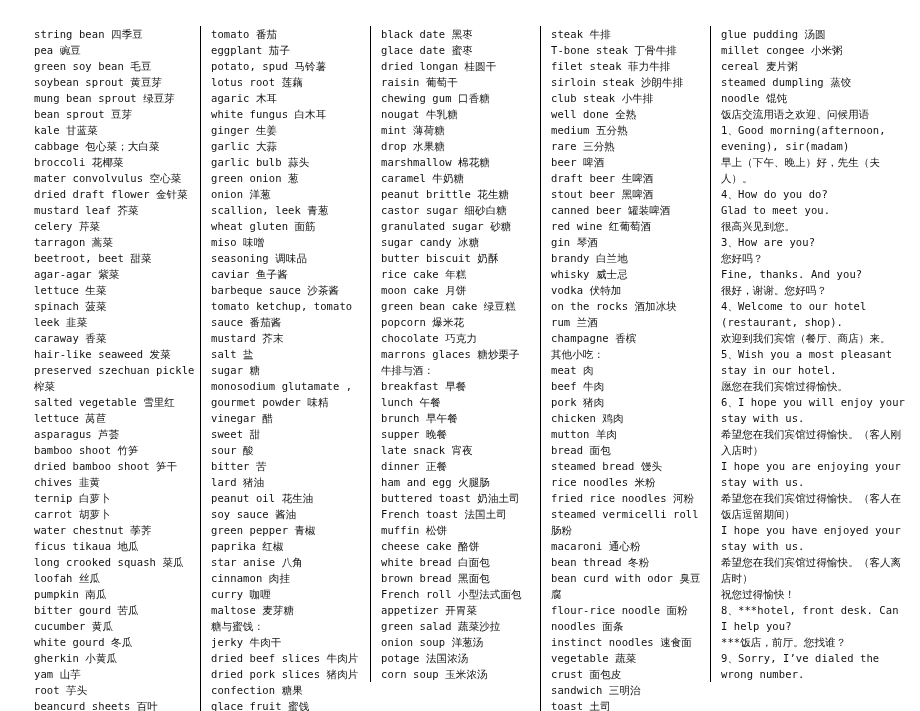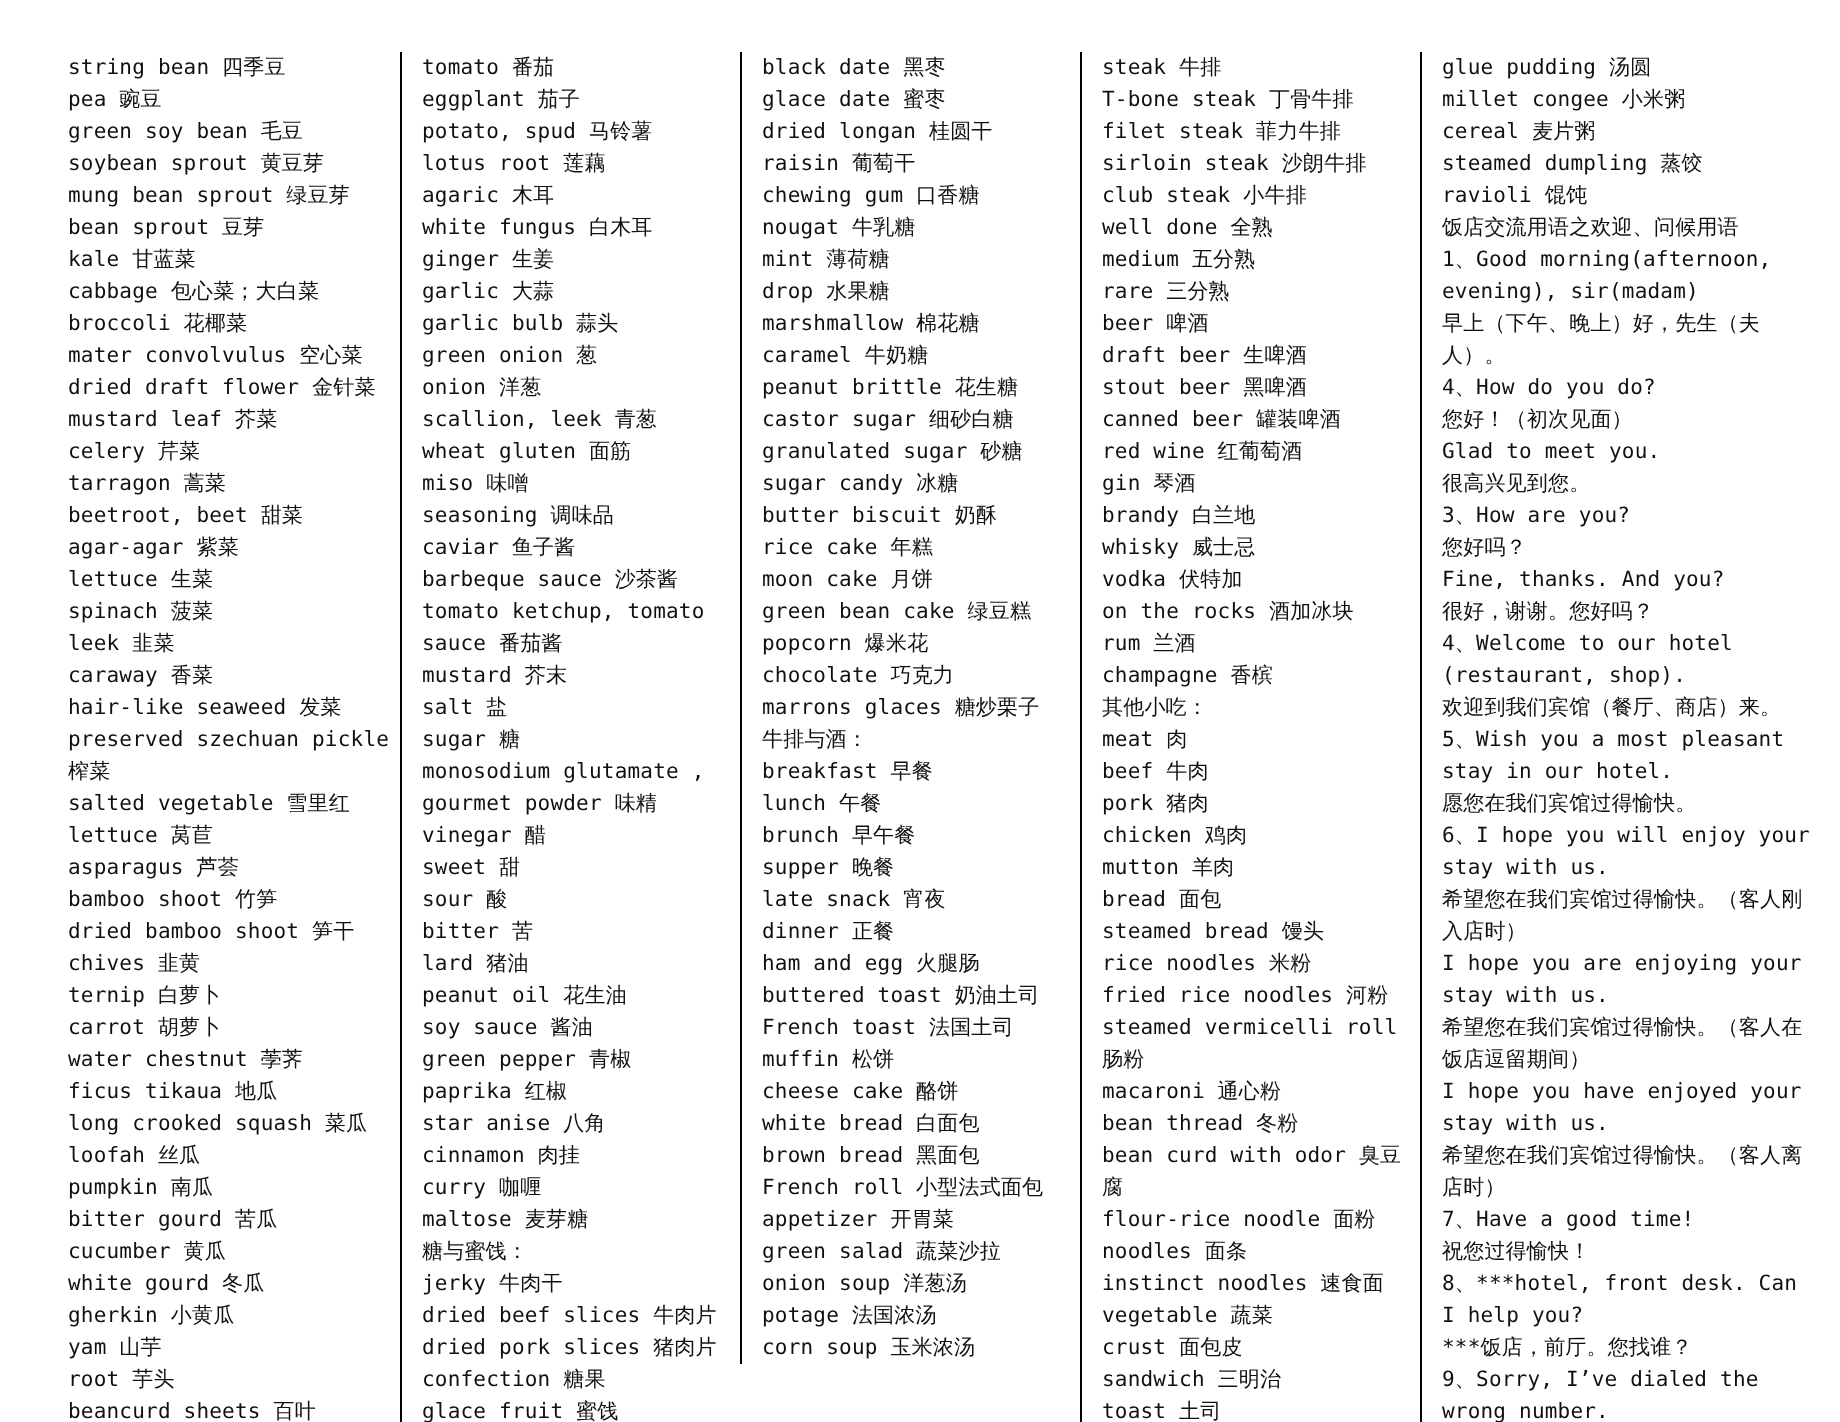--- a/index.html
+++ b/index.html
@@ -224,42 +224,40 @@
       <div class="entry">vegetable 蔬菜</div>
       <div class="entry">crust 面包皮</div>
       <div class="entry">sandwich 三明治</div>
       <div class="entry">toast 土司</div>
     </div>
   <div class="column c5 divided">
       <div class="entry">glue pudding 汤圆</div>
       <div class="entry">millet congee 小米粥</div>
       <div class="entry">cereal 麦片粥</div>
       <div class="entry">steamed dumpling 蒸饺</div>
-      <div class="entry">ravioli 馄饨</div>
+      <div class="entry">noodle 馄饨</div>
       <div class="entry">饭店交流用语之欢迎、问候用语</div>
       <div class="entry">1、Good morning(afternoon, evening), sir(madam)</div>
       <div class="entry">早上（下午、晚上）好，先生（夫人）。</div>
       <div class="entry">4、How do you do?</div>
-      <div class="entry">您好！（初次见面）</div>
       <div class="entry">Glad to meet you.</div>
       <div class="entry">很高兴见到您。</div>
       <div class="entry">3、How are you?</div>
       <div class="entry">您好吗？</div>
       <div class="entry">Fine, thanks. And you?</div>
       <div class="entry">很好，谢谢。您好吗？</div>
       <div class="entry">4、Welcome to our hotel (restaurant, shop).</div>
       <div class="entry">欢迎到我们宾馆（餐厅、商店）来。</div>
       <div class="entry">5、Wish you a most pleasant stay in our hotel.</div>
       <div class="entry">愿您在我们宾馆过得愉快。</div>
       <div class="entry">6、I hope you will enjoy your stay with us.</div>
       <div class="entry">希望您在我们宾馆过得愉快。（客人刚入店时）</div>
       <div class="entry">I hope you are enjoying your stay with us.</div>
       <div class="entry">希望您在我们宾馆过得愉快。（客人在饭店逗留期间）</div>
       <div class="entry">I hope you have enjoyed your stay with us.</div>
       <div class="entry">希望您在我们宾馆过得愉快。（客人离店时）</div>
-      <div class="entry">7、Have a good time!</div>
       <div class="entry">祝您过得愉快！</div>
       <div class="entry">8、***hotel, front desk. Can I help you?</div>
       <div class="entry">***饭店，前厅。您找谁？</div>
       <div class="entry">9、Sorry, I’ve dialed the wrong number.</div>
     </div>
 
 </div>
 
 </body></html>

